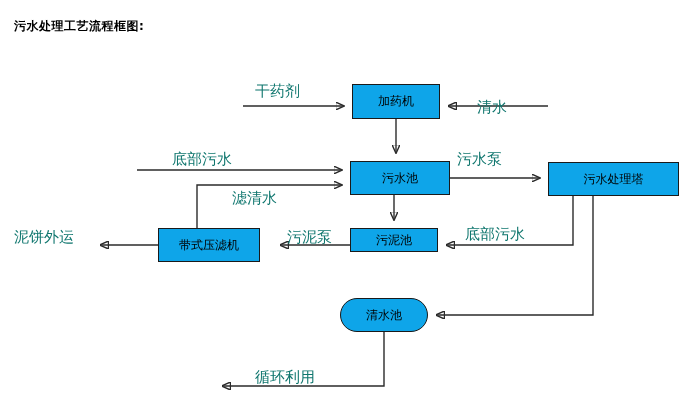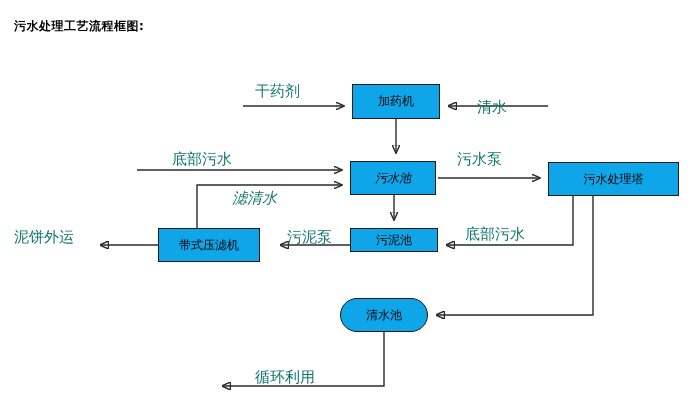--- a/index.html
+++ b/index.html
@@ -84,31 +84,31 @@
         <path d="M 350 245 L 280 245" marker-end="url(#arrowhead)"></path>
         <path d="M 158 245 L 100 245" marker-end="url(#arrowhead)"></path>
         <path d="M 573 196 L 573 245 L 446 245" marker-end="url(#arrowhead)"></path>
         <path d="M 593 196 L 593 315 L 436 315" marker-end="url(#arrowhead)"></path>
         <path d="M 384 332 L 384 386 L 222 386" marker-end="url(#arrowhead)"></path>
       </g>
   </svg>
 
   <div id="node-layer">
       <div class="node" style="left: 352px; top: 84px; width: 88px; height: 35px;">加药机</div>
-      <div class="node" style="left: 350px; top: 161px; width: 86px; height: 34px; font-style: italic;">污水池</div>
+      <div class="node" style="left: 350px; top: 161px; width: 100px; height: 34px;">污水池</div>
       <div class="node" style="left: 548px; top: 162px; width: 131px; height: 34px;">污水处理塔</div>
       <div class="node" style="left: 158px; top: 228px; width: 102px; height: 34px;">带式压滤机</div>
       <div class="node" style="left: 350px; top: 228px; width: 88px; height: 24px;">污泥池</div>
       <div class="node" style="left: 340px; top: 298px; width: 88px; height: 34px; border-radius: 17px;">清水池</div>
     </div>
   <div id="label-layer">
       <div class="edge-label" style="left: 255px; top: 82px;">干药剂</div>
       <div class="edge-label" style="left: 477px; top: 82px; margin-top: 16px;">清水</div>
       <div class="edge-label" style="left: 172px; top: 150px;">底部污水</div>
       <div class="edge-label" style="left: 457px; top: 150px;">污水泵</div>
-      <div class="edge-label" style="left: 232px; top: 189px; font-style: italic;">滤清水</div>
+      <div class="edge-label" style="left: 232px; top: 189px;">滤清水</div>
       <div class="edge-label" style="left: 14px; top: 228px;">泥饼外运</div>
       <div class="edge-label" style="left: 287px; top: 228px;">污泥泵</div>
       <div class="edge-label" style="left: 465px; top: 225px;">底部污水</div>
       <div class="edge-label" style="left: 255px; top: 368px;">循环利用</div>
     </div>
 
 </div>
 
 </body></html>

